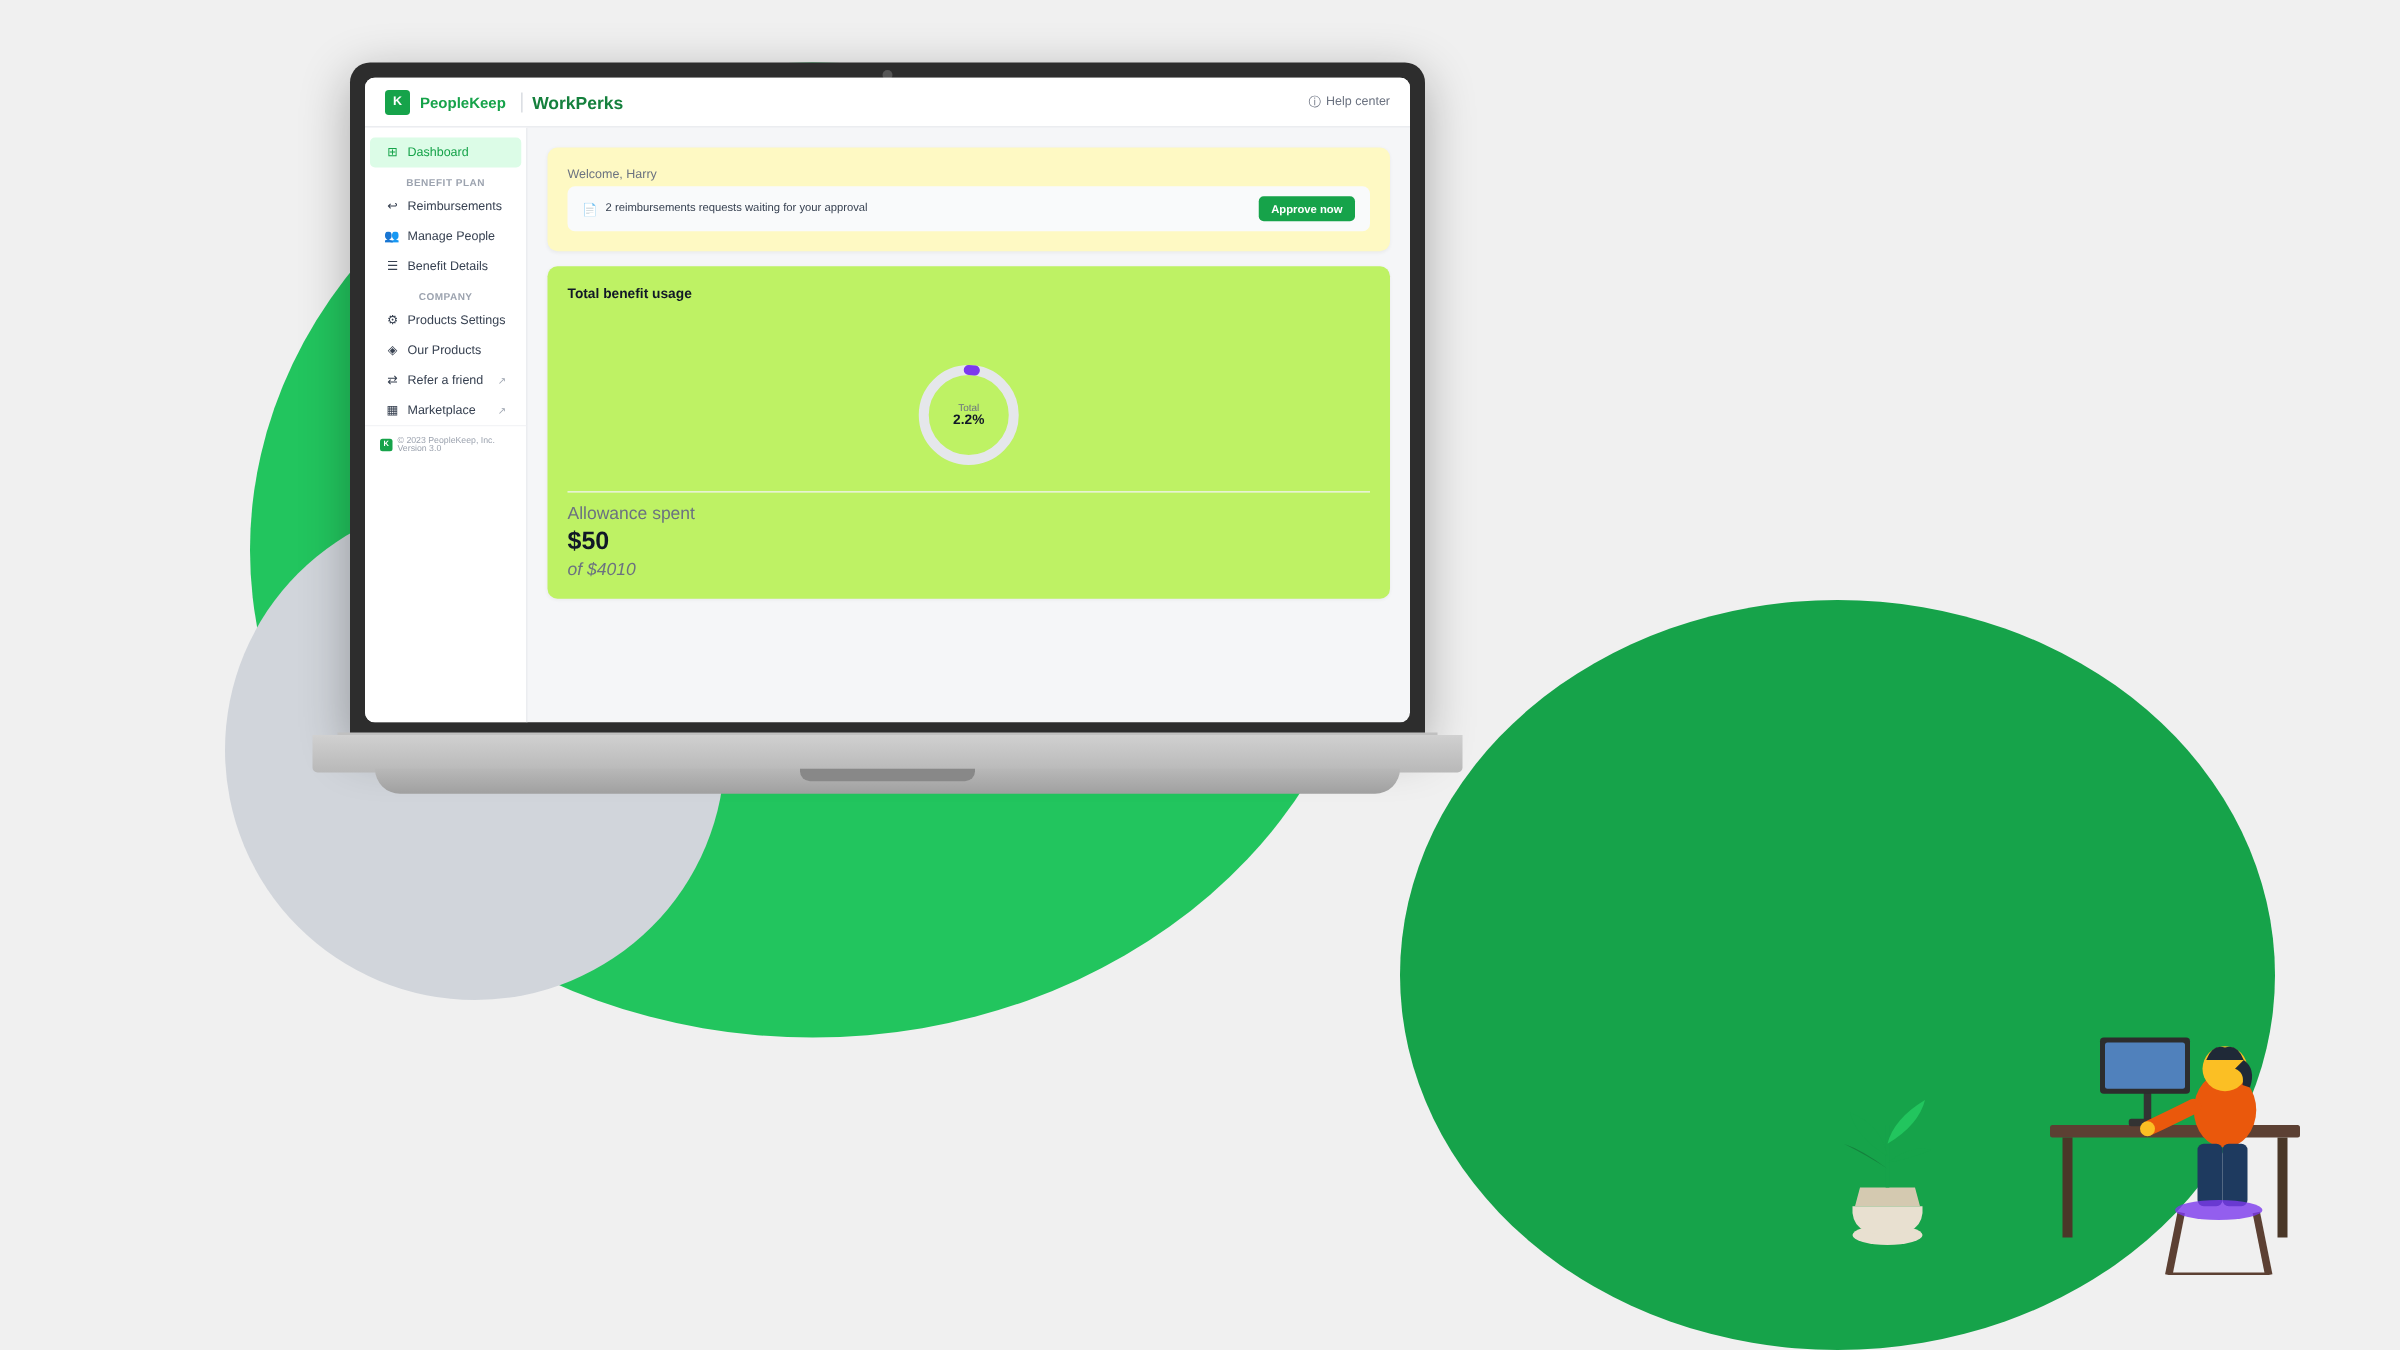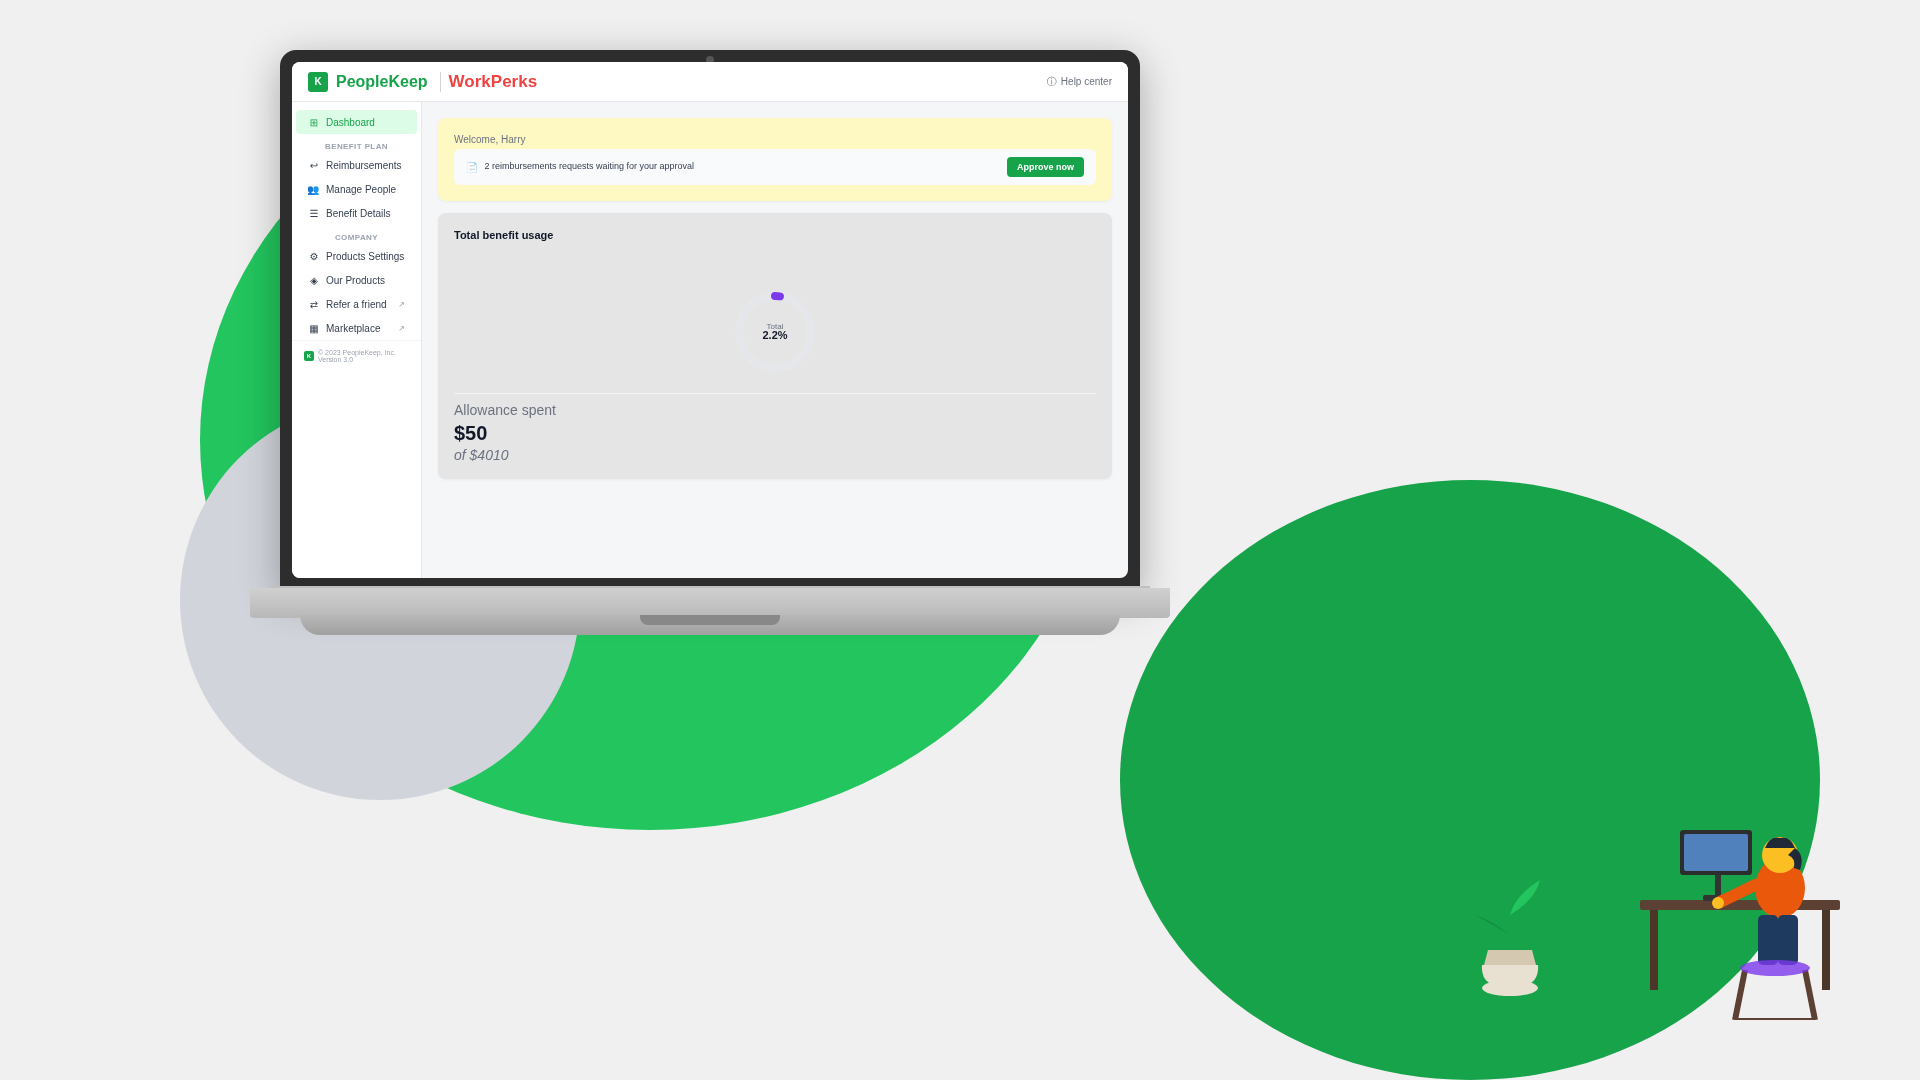--- a/index.html
+++ b/index.html
@@ -156,31 +156,31 @@
       background: #16a34a;
       border-radius: 3px;
       display: flex;
       align-items: center;
       justify-content: center;
       color: #fff;
       font-size: 10px;
       font-weight: bold;
     }
     .logo-text {
-      font-size: 16px;
+      font-size: 12px;
       font-weight: 700;
       color: #111;
     }
     .logo-text span {
       color: #16a34a;
     }
     .product-name {
-      font-size: 17px;
+      font-size: 14px;
       font-weight: 600;
-      color: #ef4444;
+      color: #15803d;
       padding-left: 8px;
       border-left: 1px solid #d1d5db;
       margin-left: 4px;
     }
     .help-center {
       display: flex;
       align-items: center;
       gap: 4px;
       font-size: 10px;
       color: #6b7280;
@@ -293,21 +293,21 @@
       border-radius: 4px;
       padding: 5px 10px;
       font-size: 9px;
       font-weight: 600;
       cursor: pointer;
       white-space: nowrap;
     }
 
     
     .usage-card {
-      background: #e5e5e5;
+      background: #bef264;
       border-radius: 8px;
       padding: 16px;
       box-shadow: 0 1px 3px rgba(0,0,0,0.05);
     }
     .usage-title {
       font-size: 11px;
       font-weight: 600;
       color: #111827;
       margin-bottom: 16px;
     }

